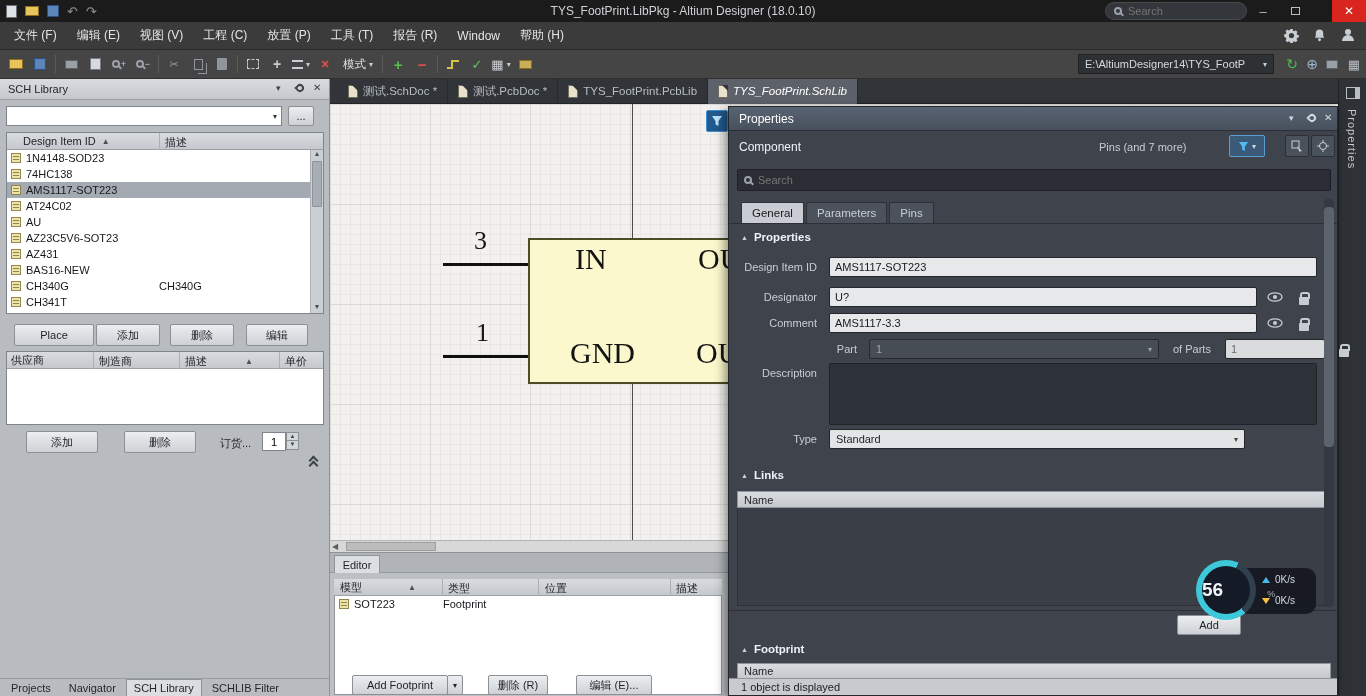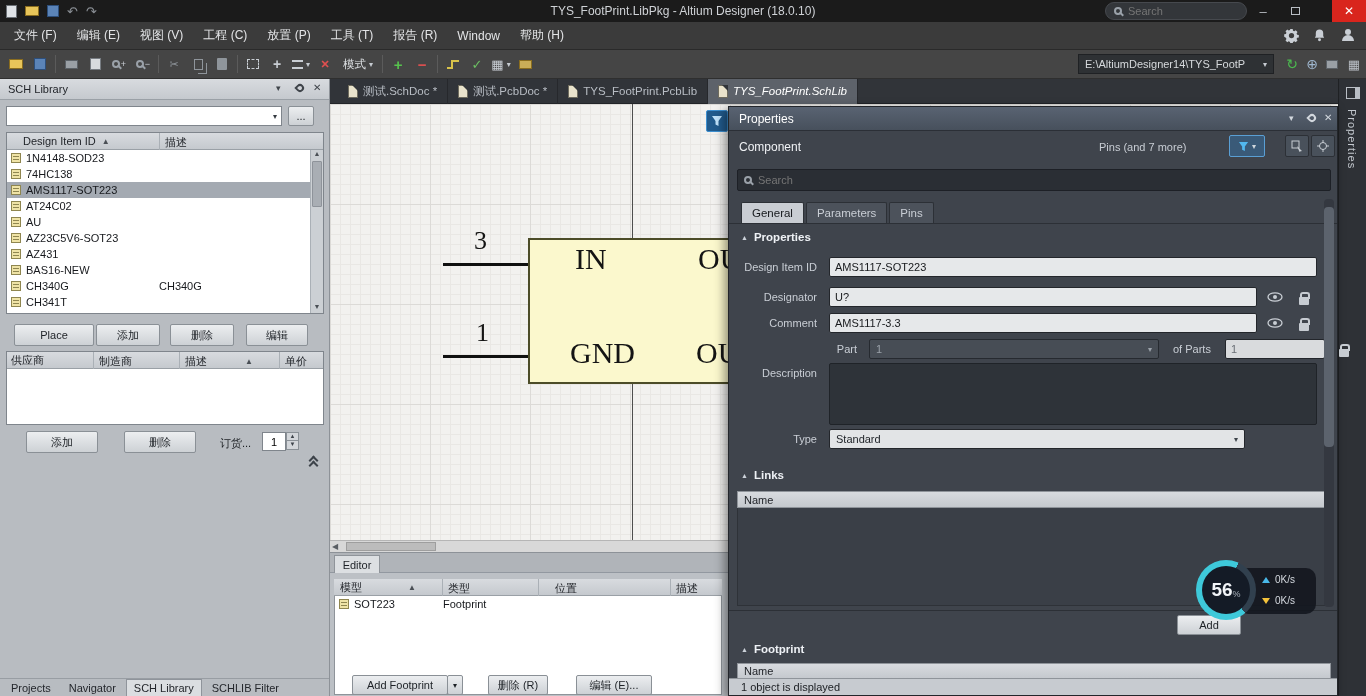--- a/index.html
+++ b/index.html
@@ -315,21 +315,21 @@
   </div>
 
   <div class="t" style="left:330px;top:552px;width:1008px;height:144px;background:#bcc0c5;border-top:1px solid #8d9298;">
     <div class="t" style="left:0;top:0;width:1008px;height:20px;background:#b0b4b9;border-bottom:1px solid #9298a0;"></div>
     <div class="t f" style="left:4px;top:2px;width:46px;height:18px;background:#dcdfe2;border:1px solid #8f949a;border-bottom:none;justify-content:center;color:#1d2126;">Editor</div>
 
     <div class="t f thead" style="left:4px;top:26px;width:388px;height:17px;">
       <span style="padding-left:6px;">模型</span>
       <span style="font-size:8px;color:#4a4f55;margin-left:46px;">▲</span>
       <span class="t" style="left:108px;top:0;height:17px;border-left:1px solid #aab0b6;padding:2px 0 0 5px;">类型</span>
-      <span class="t" style="left:204px;top:0;height:17px;border-left:1px solid #aab0b6;padding:2px 0 0 16px;">位置</span>
+      <span class="t" style="left:204px;top:0;height:17px;border-left:1px solid #aab0b6;padding:2px 0 0 6px;">位置</span>
       <span class="t" style="left:336px;top:0;height:17px;border-left:1px solid #aab0b6;padding:2px 0 0 5px;">描述</span>
     </div>
     <div class="t" style="left:4px;top:43px;width:388px;height:99px;background:#fff;border:1px solid #8f949a;border-top:none;">
       <div class="f" style="height:16px;padding-left:4px;color:#17191d;">
         <span class="ci"></span>
         <span>SOT223</span>
         <span class="t" style="left:108px;">Footprint</span>
       </div>
     </div>
 
@@ -482,20 +482,20 @@
       <div class="f" style="position:absolute;left:24px;top:6px;gap:5px;">
         <span style="width:0;height:0;border-left:4px solid transparent;border-right:4px solid transparent;border-bottom:6px solid #49b8e8;"></span>
         <span style="font-size:10px;color:#d4d9df;">0K/s</span>
       </div>
       <div class="f" style="position:absolute;left:24px;top:27px;gap:5px;">
         <span style="width:0;height:0;border-left:4px solid transparent;border-right:4px solid transparent;border-top:6px solid #f5c33b;"></span>
         <span style="font-size:10px;color:#d4d9df;">0K/s</span>
       </div>
     </div>
     <div class="t f" style="left:0;top:0;width:60px;height:60px;border-radius:50%;background:conic-gradient(from 140deg,#3ec9da 0 68%,#31404e 68% 100%);justify-content:center;">
-      <div class="f" style="width:48px;height:48px;border-radius:50%;background:#141b26;justify-content:center;">
+      <div class="f" style="width:48px;height:48px;border-radius:50%;background:#141b26;gap:44px;">
         <span style="font-size:19px;font-weight:bold;color:#f2f5f8;">56</span>
         <span style="font-size:9px;color:#aab2bb;margin-top:7px;">%</span>
       </div>
     </div>
   </div>
 
 </div>
 
 </body></html>

